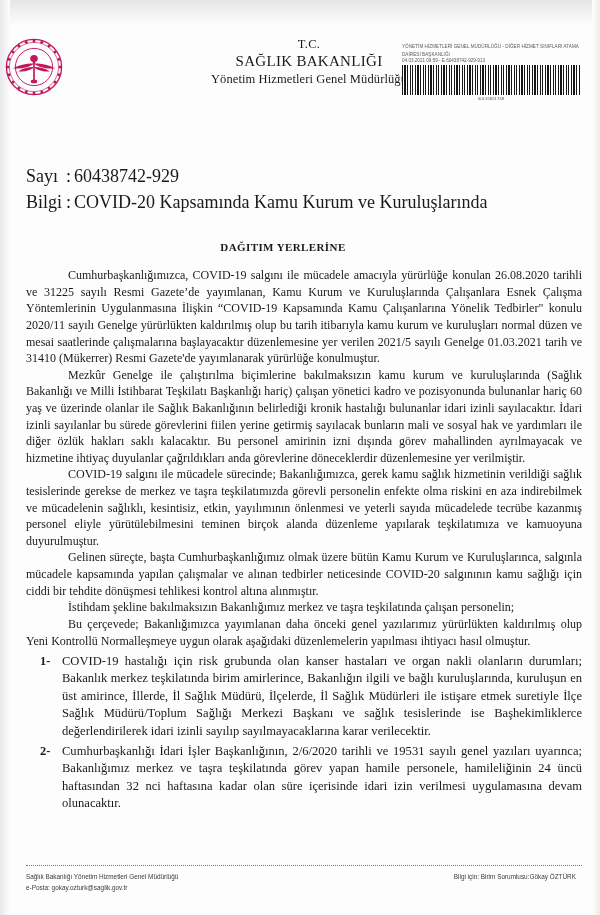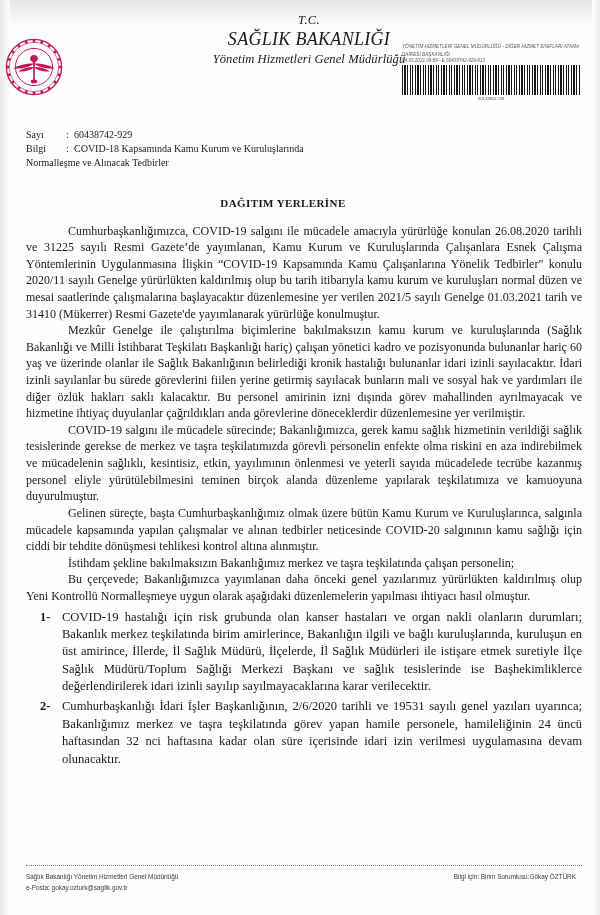--- a/index.html
+++ b/index.html
@@ -43,43 +43,42 @@
     left: 0; right: 0; top: 0;
     height: 26px;
     background: linear-gradient(to bottom, #e6e6e6, #fdfdfd);
     pointer-events: none;
   }
 
   
   .header {
     position: relative;
     height: 92px;
-    padding-top: 12px;
-    font-style: italic;
+    padding-top: 36px;
   }
   .emblem {
     position: absolute;
     left: 4px;
     top: 36px;
     width: 60px;
     height: 62px;
   }
   .header-title {
     text-align: center;
     width: 430px;
     margin: 0 auto;
     padding-left: 18px;
     line-height: 1.28;
   }
   .header-title .l1 {
     font-size: 12.5px;
     letter-spacing: 0.3px;
   }
   .header-title .l2 {
-    font-size: 18px;
+    font-size: 15px;
     letter-spacing: 0.3px;
     text-align: center;
   }
   .header-title .l3 {
     font-size: 12.5px;
     letter-spacing: 0.1px;
   }
 
   
   .barcode-block {
@@ -122,22 +121,22 @@
     font-family: "Liberation Sans", sans-serif;
     font-size: 4.3px;
     color: #5a5a5a;
     text-align: center;
     width: 178px;
     margin-top: 1px;
   }
 
   
   .meta {
-    margin: 24px 0 0 26px;
-    font-size: 10px;
+    margin: 36px 0 0 26px;
+    font-size: 18px;
     line-height: 1.42;
   }
   .meta-row {
     white-space: nowrap;
   }
   .meta-label {
     display: inline-block;
     width: 40px;
   }
   .meta-sep { display: inline-block; width: 8px; }
@@ -274,23 +273,22 @@
       <div class="barcode-bars"></div>
       <div class="barcode-num">00135851738</div>
     </div>
   </div>
 
   <div class="meta">
     <div class="meta-row">
       <span class="meta-label">Sayı</span><span class="meta-sep">:</span><span>60438742-929</span>
     </div>
     <div class="meta-row">
-      <span class="meta-label">Bilgi</span><span class="meta-sep">:</span><span>COVID-18 Kapsamında Kamu Kurum ve Kuruluşlarında</span>
-    </div>
-    <div class="meta-cont">Normalleşme ve Alınacak Tedbirler</div>
+      <span class="meta-label">Bilgi</span><span class="meta-sep">:</span><span>COVID-20 Kapsamında Kamu Kurum ve Kuruluşlarında</span>
+    </div>
   </div>
 
   <div class="recipient">DAĞITIM YERLERİNE</div>
 
   <div class="content">
     <p class="para">Cumhurbaşkanlığımızca, COVID-19 salgını ile mücadele amacıyla yürürlüğe konulan 26.08.2020 tarihli ve 31225 sayılı Resmi Gazete’de yayımlanan, Kamu Kurum ve Kuruluşlarında Çalışanlara Esnek Çalışma Yöntemlerinin Uygulanmasına İlişkin “COVID-19 Kapsamında Kamu Çalışanlarına Yönelik Tedbirler" konulu 2020/11 sayılı Genelge yürürlükten kaldırılmış olup bu tarih itibarıyla kamu kurum ve kuruluşları normal düzen ve mesai saatlerinde çalışmalarına başlayacaktır düzenlemesine yer verilen 2021/5 sayılı Genelge 01.03.2021 tarih ve 31410 (Mükerrer) Resmi Gazete'de yayımlanarak yürürlüğe konulmuştur.</p>
     <p class="para">Mezkûr Genelge ile çalıştırılma biçimlerine bakılmaksızın kamu kurum ve kuruluşlarında (Sağlık Bakanlığı ve Milli İstihbarat Teşkilatı Başkanlığı hariç) çalışan yönetici kadro ve pozisyonunda bulunanlar hariç 60 yaş ve üzerinde olanlar ile Sağlık Bakanlığının belirlediği kronik hastalığı bulunanlar idari izinli sayılacaktır. İdari izinli sayılanlar bu sürede görevlerini fiilen yerine getirmiş sayılacak bunların mali ve sosyal hak ve yardımları ile diğer özlük hakları saklı kalacaktır. Bu personel amirinin izni dışında görev mahallinden ayrılmayacak ve hizmetine ihtiyaç duyulanlar çağrıldıkları anda görevlerine döneceklerdir düzenlemesine yer verilmiştir.</p>
     <p class="para">COVID-19 salgını ile mücadele sürecinde; Bakanlığımızca, gerek kamu sağlık hizmetinin verildiği sağlık tesislerinde gerekse de merkez ve taşra teşkilatımızda görevli personelin enfekte olma riskini en aza indirebilmek ve mücadelenin sağlıklı, kesintisiz, etkin, yayılımının önlenmesi ve yeterli sayıda mücadelede tecrübe kazanmış personel eliyle yürütülebilmesini teminen birçok alanda düzenleme yapılarak teşkilatımıza ve kamuoyuna duyurulmuştur.</p>
     <p class="para">Gelinen süreçte, başta Cumhurbaşkanlığımız olmak üzere bütün Kamu Kurum ve Kuruluşlarınca, salgınla mücadele kapsamında yapılan çalışmalar ve alınan tedbirler neticesinde COVID-20 salgınının kamu sağlığı için ciddi bir tehdite dönüşmesi tehlikesi kontrol altına alınmıştır.</p>
     <p class="para">İstihdam şekline bakılmaksızın Bakanlığımız merkez ve taşra teşkilatında çalışan personelin;</p>

